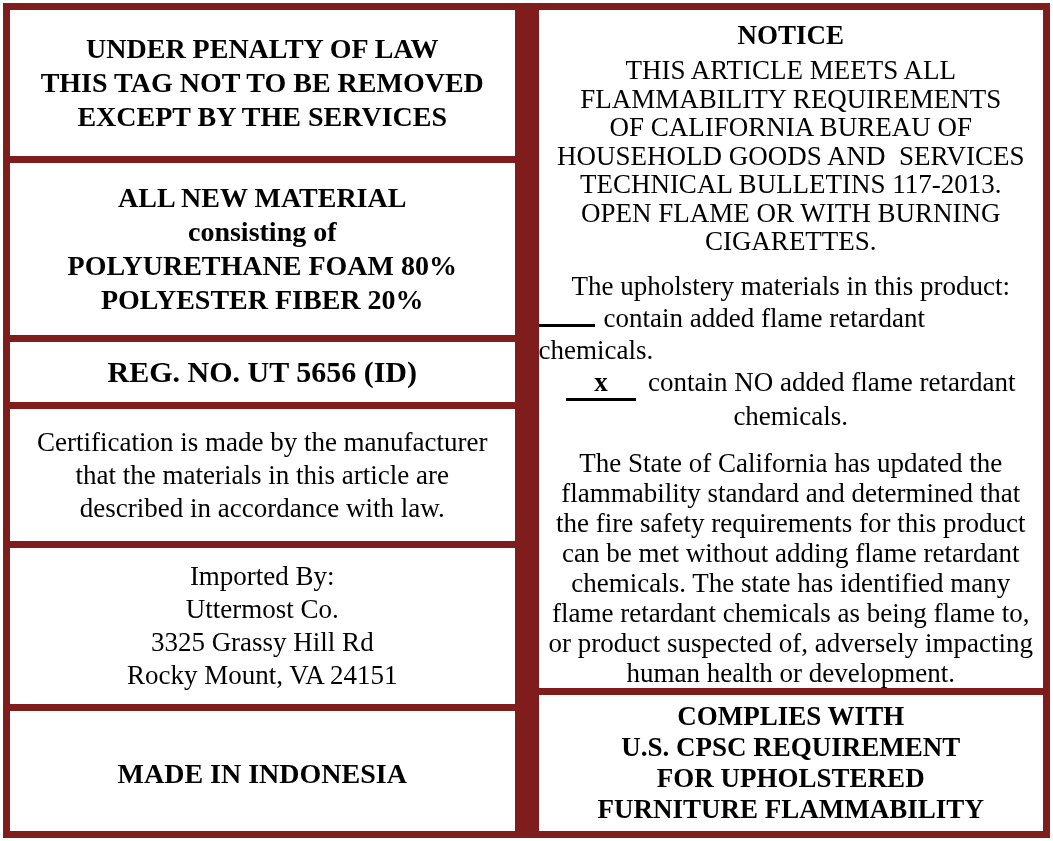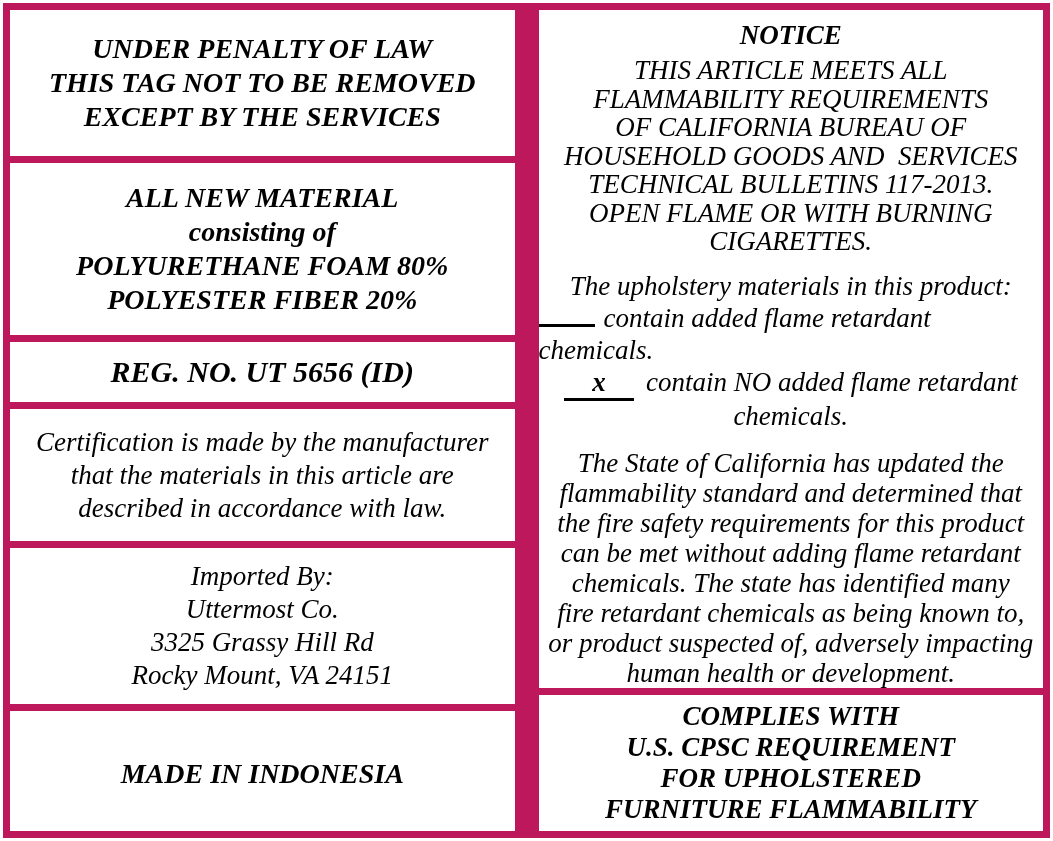--- a/index.html
+++ b/index.html
@@ -10,25 +10,24 @@
     height: 841px;
     background: #ffffff;
     padding: 3px;
     font-family: "Liberation Serif", "DejaVu Serif", serif;
     color: #000000;
   }
 
   .frame {
     width: 100%;
     height: 100%;
-    background: #be185d;
+    background: #7f1d1d;
     padding: 7px;
     display: flex;
     gap: 24px;
-    font-style: italic;
   }
 
   .col {
     flex: 1 1 0;
     display: flex;
     flex-direction: column;
     gap: 7px;
     min-width: 0;
   }
 
@@ -176,21 +175,21 @@
           </div>
           <div class="opt-row-3 line">chemicals.</div>
         </div>
 
         <div class="notice-para2">
           <div class="line">The State of California has updated the</div>
           <div class="line">flammability standard and determined that</div>
           <div class="line">the fire safety requirements for this product</div>
           <div class="line">can be met without adding flame retardant</div>
           <div class="line">chemicals. The state has identified many</div>
-          <div class="line">fire retardant chemicals as being known to,</div>
+          <div class="line">flame retardant chemicals as being flame to,</div>
           <div class="line">or product suspected of, adversely impacting</div>
           <div class="line">human health or development.</div>
         </div>
       </div>
 
       <div class="cell cell-complies">
         <div class="complies-text">
           <div class="line">COMPLIES WITH</div>
           <div class="line">U.S. CPSC REQUIREMENT</div>
           <div class="line">FOR UPHOLSTERED</div>

